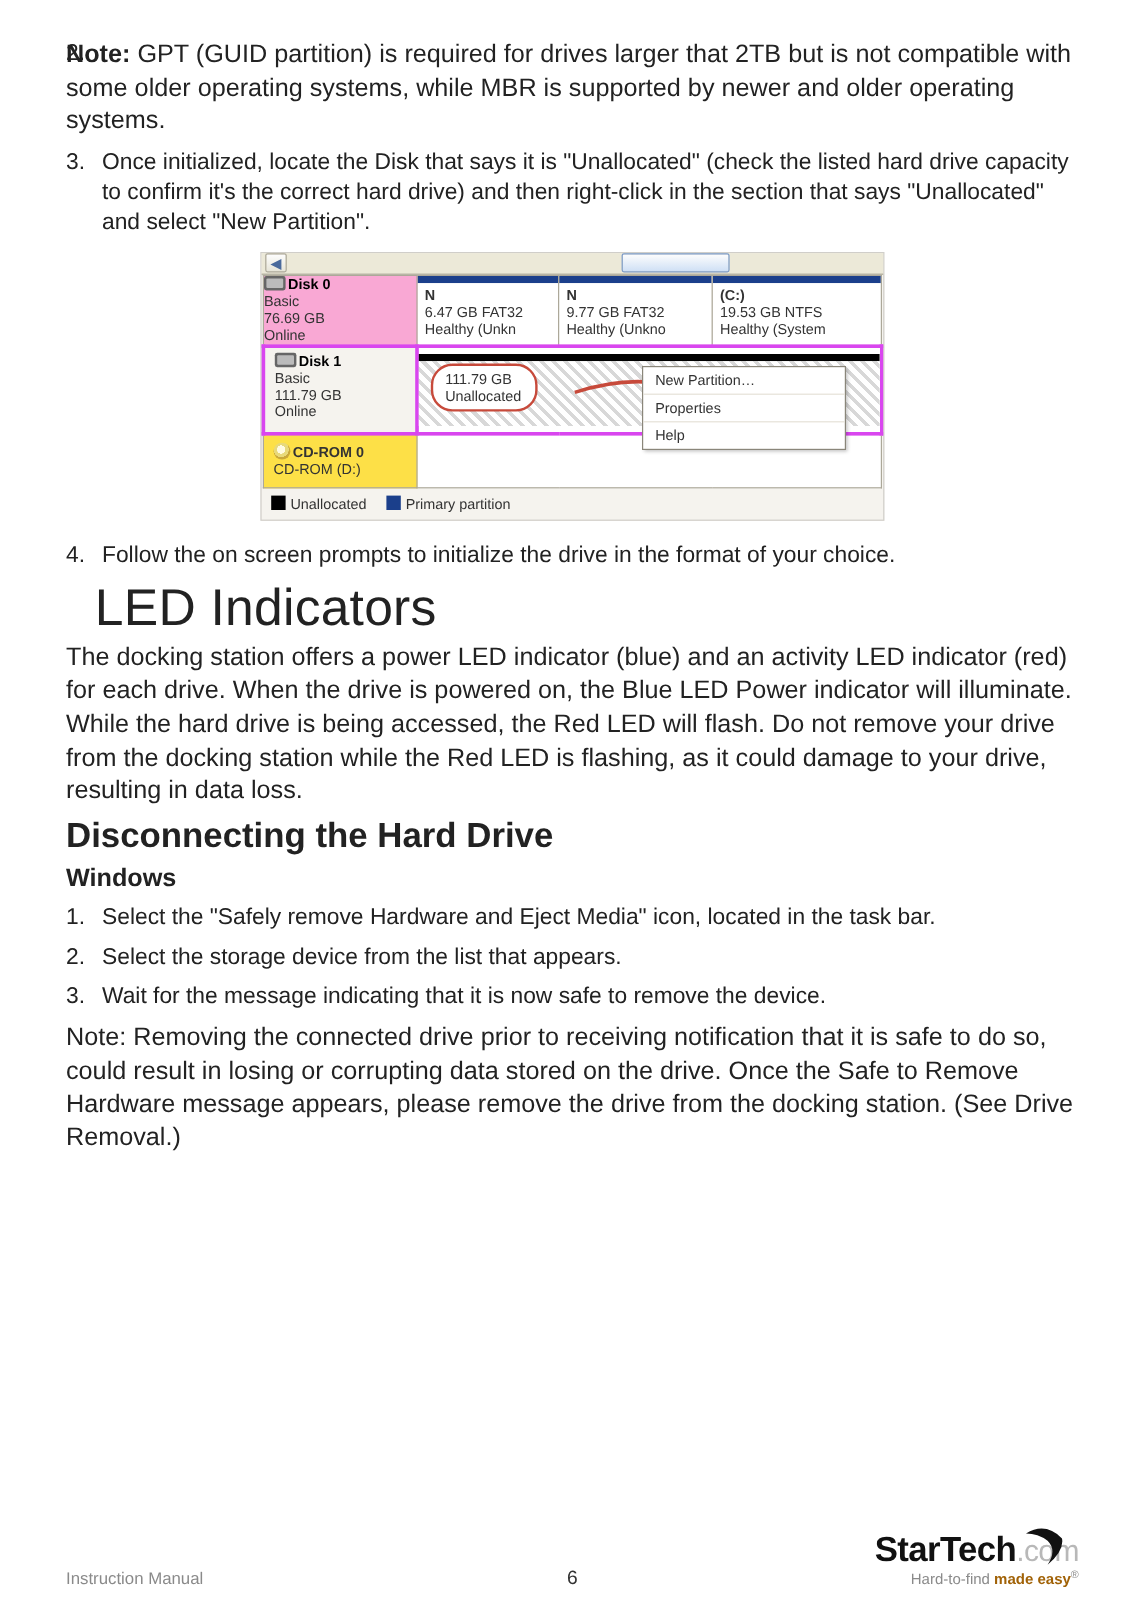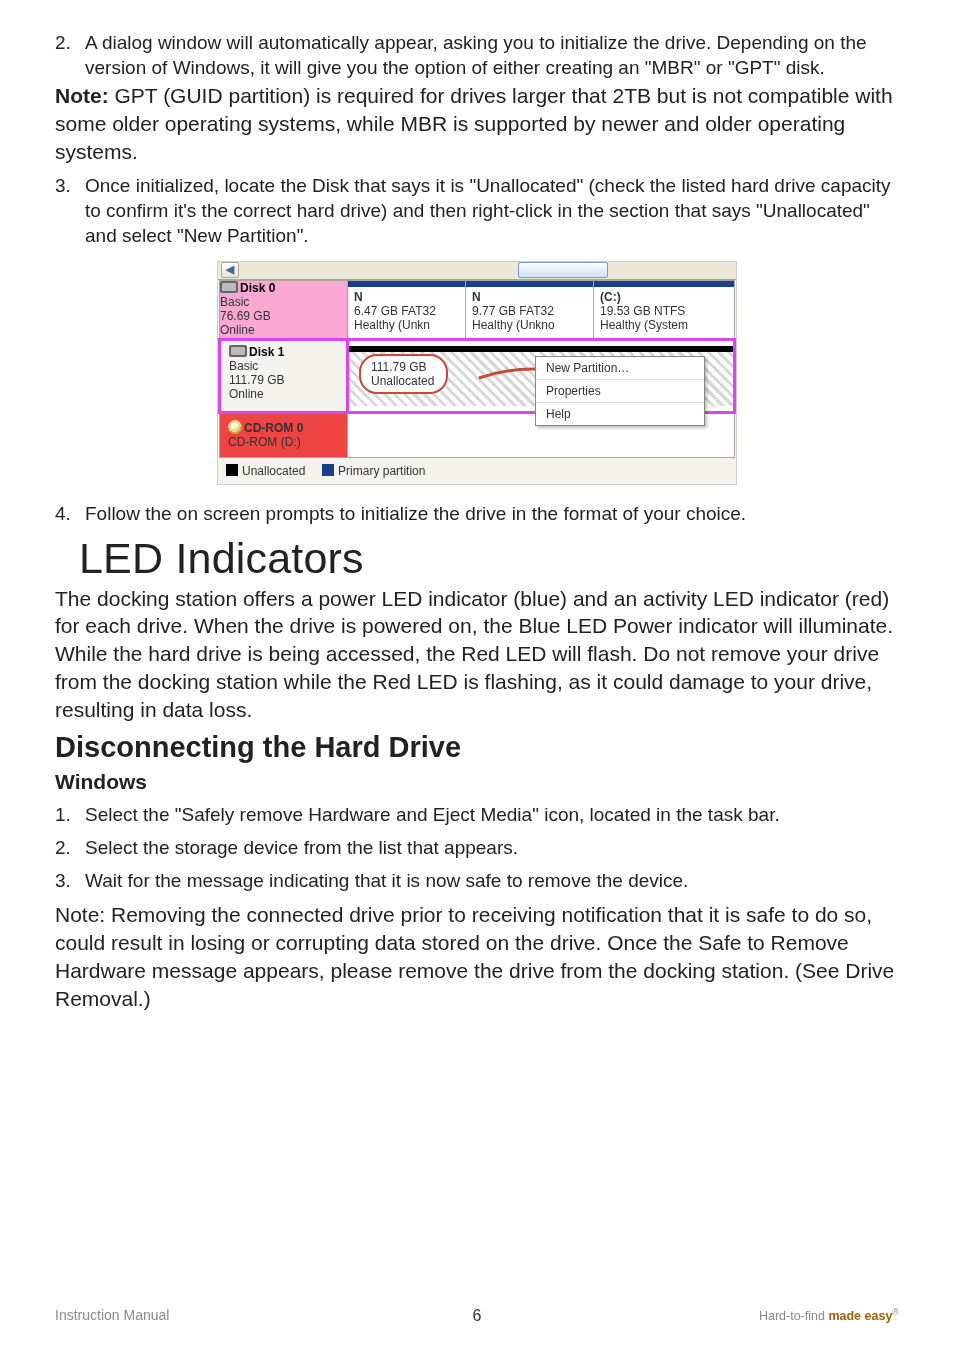--- a/index.html
+++ b/index.html
@@ -31,21 +31,21 @@
   .disk1-vol .vol-header1 { height:6px; background:#000; }
   .disk1-vol .hatch { height:54px; background: repeating-linear-gradient(45deg, #fff 0 4px, #d8d8d8 4px 7px); position:relative;}
   .callout-bubble { position:absolute; left:10px; top:2px; background:#fff; border:2px solid #c74a3b; border-radius:18px; padding:4px 12px 4px 10px; font-size:12px; color:#333;}
   .callout-bubble .l1{display:block;}
   .callout-tail { position:absolute; left:130px; top:14px; width:110px; height:24px; }
   .callout-tail svg { width:100%; height:100%; overflow:visible;}
   .ctx-menu { position:absolute; right:28px; top:4px; width:170px; background:#fff; border:1px solid #8a867a; box-shadow:2px 2px 3px rgba(0,0,0,.25); font-size:12px; z-index:5;}
   .ctx-menu .item{ padding:4px 10px; border-bottom:1px solid #e5e2d8;}
   .ctx-menu .item:last-child{border-bottom:none;}
   .cd-row td { border:1px solid #aca899; }
-  .cd-label { width:128px; padding:6px 8px 8px 8px; background:#ef4444;}
+  .cd-label { width:128px; padding:6px 8px 8px 8px; background:#fde047;}
   .cd-label .cd-icon{display:inline-block;width:14px;height:14px;border-radius:50%;background:radial-gradient(circle at 45% 40%, #fffbe0 0 30%, #e8d97a 31% 55%, #caa83a 56% 100%);vertical-align:-2px;margin-right:2px;}
   .cd-title{font-weight:700;}
   .legend { padding:6px 8px; }
   .legend .sw{display:inline-block;width:12px;height:12px;vertical-align:-1px;margin-right:4px;}
   .legend .un{background:#000;}
   .legend .pp{background:#1b3f8b;}
   .legend .gap{display:inline-block;width:10px;}
   h1.led { font-size: 43px; font-weight: 400; margin-top: 8px; margin-bottom: 2px; letter-spacing: .2px; margin-left: 24px;}
   h2.disc { font-size: 29px; font-weight: 700; margin-bottom: 6px;}
   h3.win { font-size: 21px; font-weight: 700; margin-bottom: 8px;}
@@ -59,21 +59,20 @@
   .st-logo .tag { font-size:12.5px; color:#8a8a8a; margin-top:-2px;}
   .st-logo .tag b{color:#a16207; font-weight:700;}
   .st-logo .tag .reg{font-size:9px; vertical-align:super; color:#8a8a8a;}
 </style>
 </head>
 <body>
 
 <ol class="num">
   <li>
     <span class="num">2.</span>
-    <span>A dialog window will automatically appear, asking you to initialize the drive. Depending on the version of Windows, it will give you the option of either creating an "MBR" or "GPT" disk.</span>
   </li>
 </ol>
 
 <p class="para">
   <span class="note-label">Note:</span><span> GPT (GUID partition) is required for drives larger that 2TB but is not compatible with some older operating systems, while MBR is supported by newer and older operating systems.</span>
 </p>
 
 <ol class="num">
   <li>
     <span class="num">3.</span>
@@ -191,15 +190,21 @@
     <span>Wait for the message indicating that it is now safe to remove the device.</span>
   </li>
 </ol>
 
 <p class="para">Note: Removing the connected drive prior to receiving notification that it is safe to do so, could result in losing or corrupting data stored on the drive. Once the Safe to Remove Hardware message appears, please remove the drive from the docking station. (See Drive Removal.)</p>
 
 <div class="footer">
   <div class="iman">Instruction Manual</div>
   <div class="pnum">6</div>
   <div class="st-logo">
+    <span class="brand">
+      <span>StarTech</span><span class="dotcom">.com</span>
+      <svg class="swoosh" viewBox="0 0 38 36">
+          <path d="M4 6 Q 20 -4 34 10 Q 36 20 22 32 Q 30 20 22 12 Q 14 6 4 6 Z" fill="#111"></path>
+        </svg>
+    </span>
     <div class="tag"><span>Hard-to-find </span><b>made easy</b><span class="reg">®</span></div>
   </div>
 </div>
 
 </body></html>

